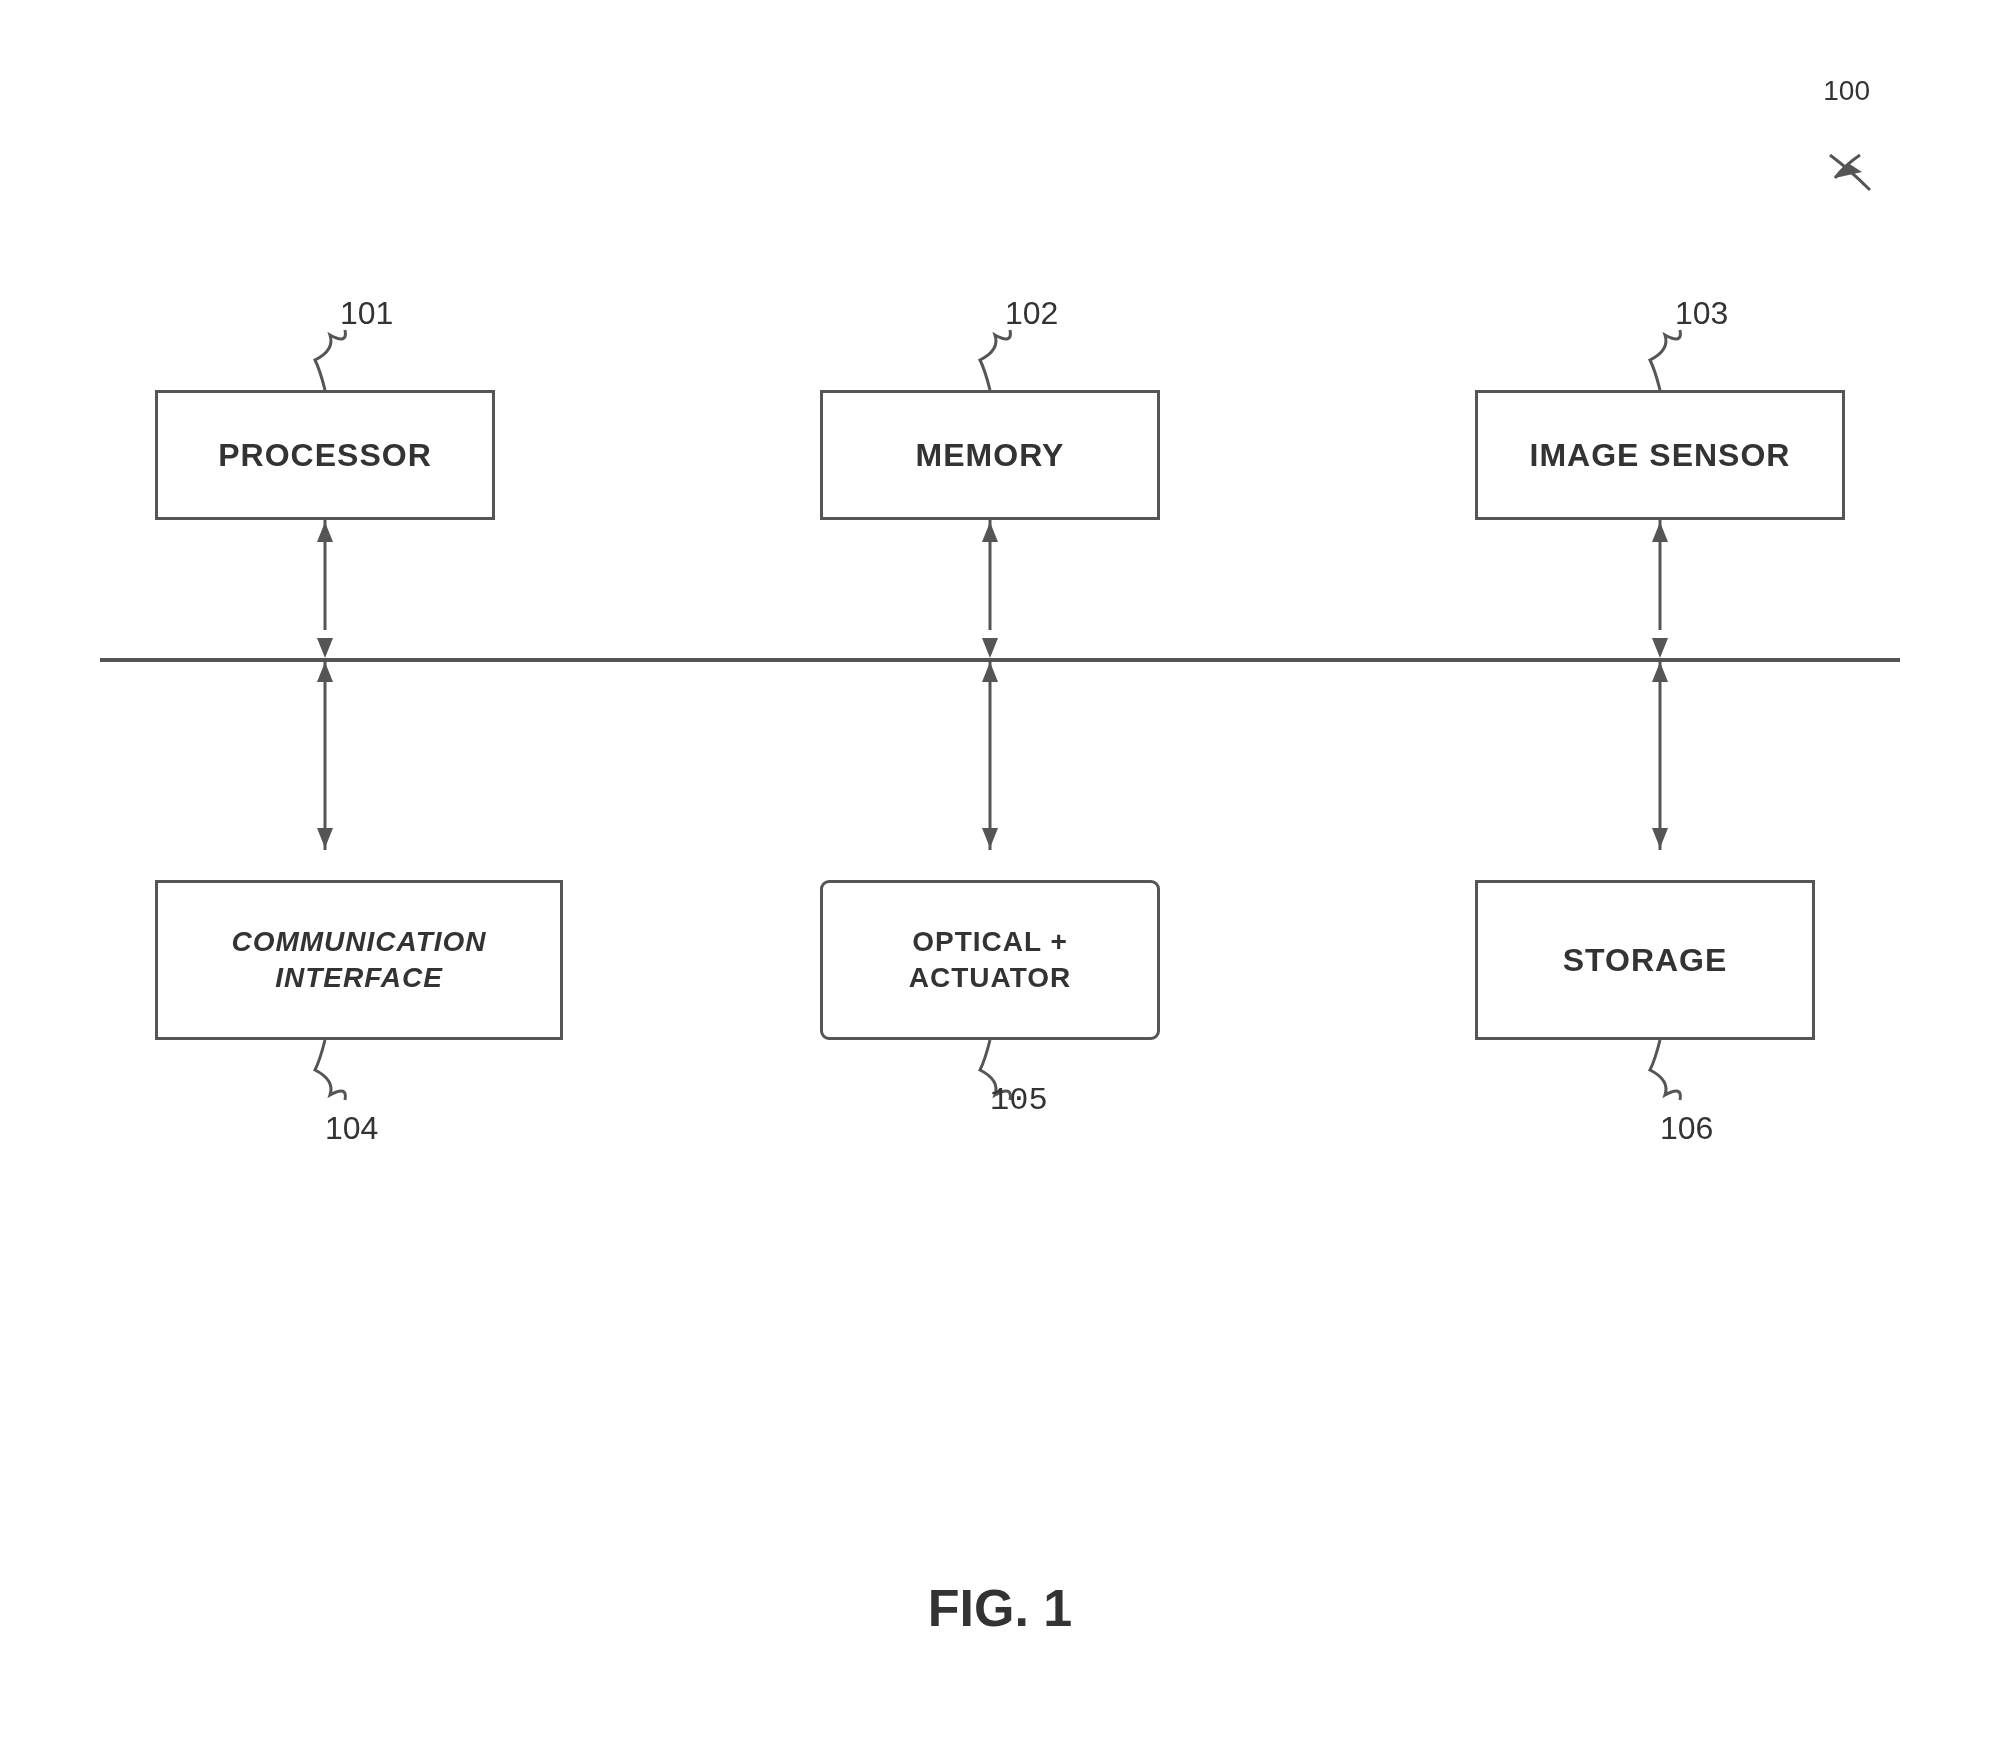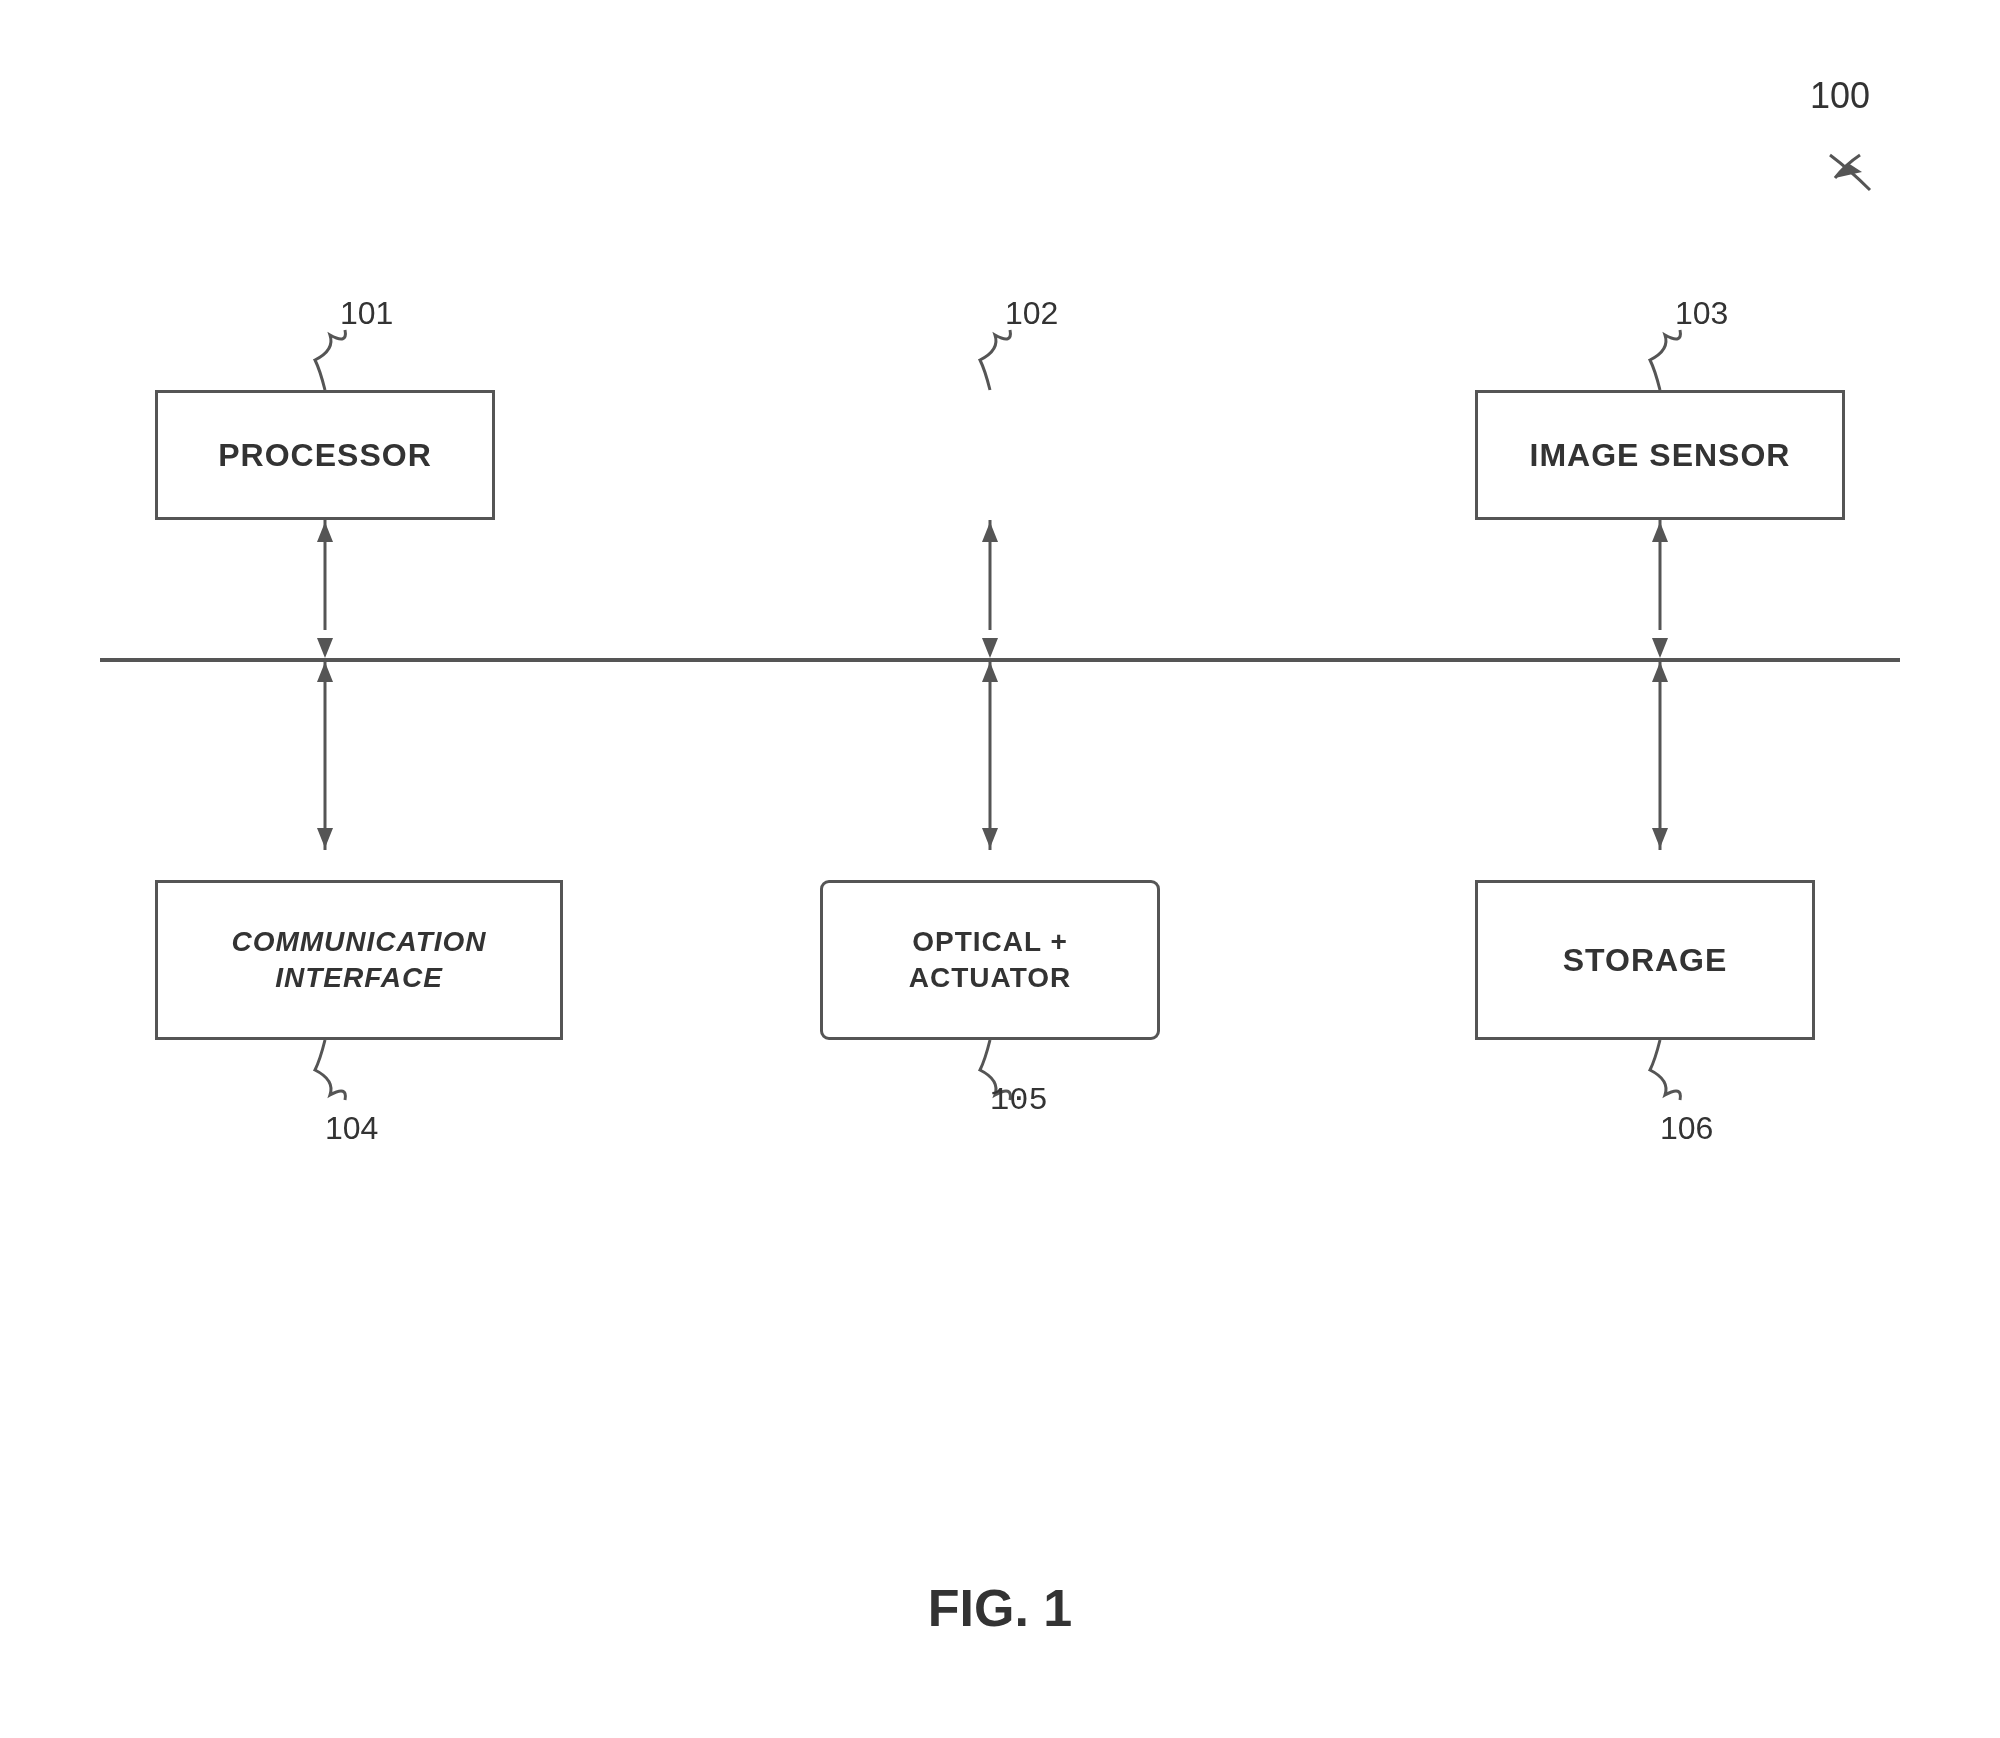--- a/index.html
+++ b/index.html
@@ -17,21 +17,21 @@
       top: 0; left: 0;
       width: 2000px;
       height: 1738px;
     }
 
     
     .ref-100 {
       position: absolute;
       top: 75px;
       right: 130px;
-      font-size: 36px;
+      font-size: 28px;
       color: #333;
     }
 
     
     .block {
       position: absolute;
       border: 3px solid #555;
       background: #fff;
       display: flex;
       align-items: center;
@@ -125,20 +125,23 @@
     <polygon points="1835,178 1848,163 1862,172" fill="#555"></polygon>
   </svg>
 
   <div class="ref-100">100</div>
 
   <div class="block" style="left:155px; top:390px; width:340px; height:130px;">
     <span>PROCESSOR</span>
   </div>
   <div class="ref-label" style="left:340px; top:295px;text-align:center;">101</div>
 
+  <div class="block" style="left:820px; top:390px; width:340px; height:130px;">
+    <span>MEMORY</span>
+  </div>
   <div class="ref-label" style="left:1005px; top:295px;">102</div>
 
   <div class="block" style="left:1475px; top:390px; width:370px; height:130px;">
     <span>IMAGE SENSOR</span>
   </div>
   <div class="ref-label" style="left:1675px; top:295px;">103</div>
 
   <div class="block" style="left:155px; top:880px; width:408px; height:160px; font-size:28px; line-height:1.3;font-style:italic;">
     <span>COMMUNICATION<br>INTERFACE</span>
   </div>

